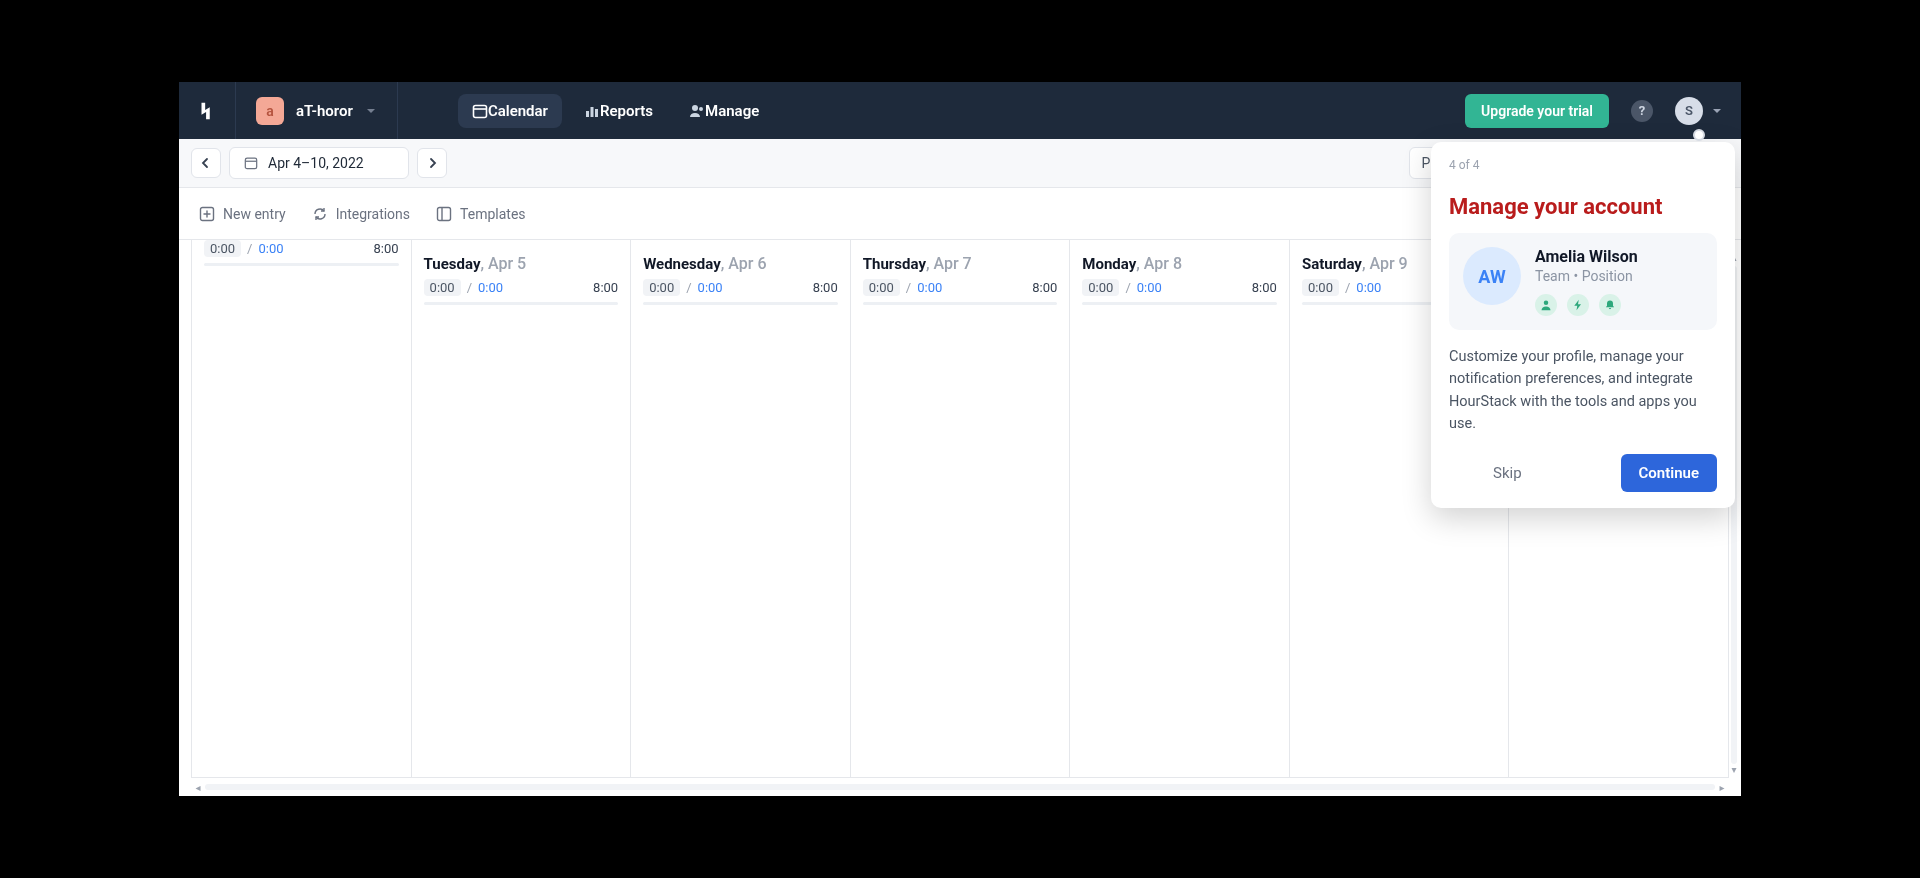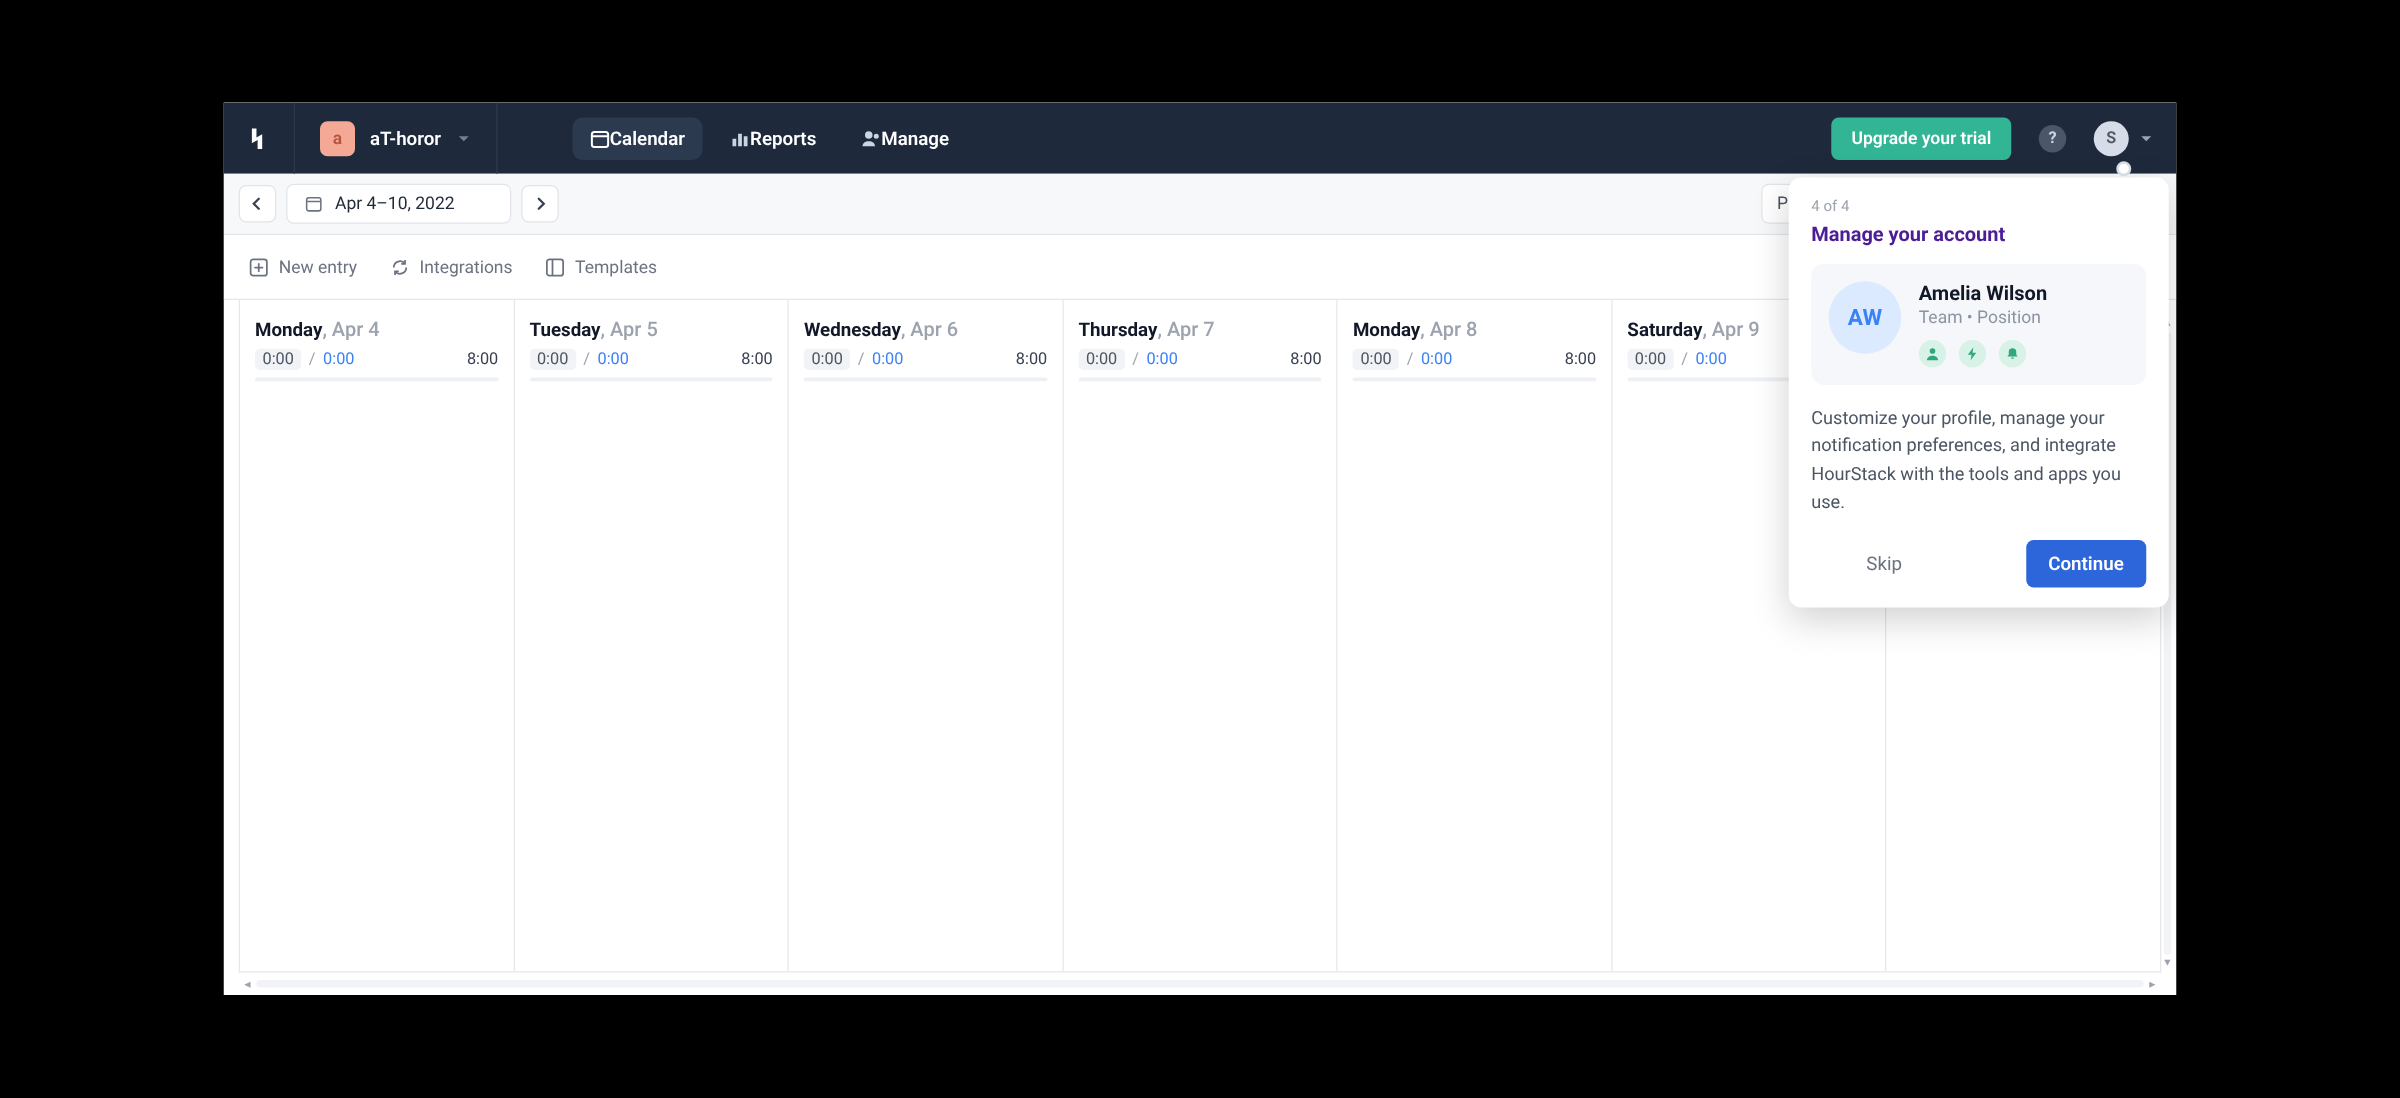--- a/index.html
+++ b/index.html
@@ -64,22 +64,22 @@
   .hscroll { position:absolute; left:12px; right:12px; bottom:4px; height:10px; display:flex; align-items:center;}
   .hscroll .arrow { width:14px; color:#9ca3af; font-size:10px; text-align:center;}
   .hscroll .rail { flex:1; height:6px; background:#f1f3f6; border-radius:3px;}
   .vscroll { position:absolute; right:2px; top:170px; bottom:18px; width:10px; display:flex; flex-direction:column; align-items:center;}
   .vscroll .rail { flex:1; width:6px; background:#f1f3f6; border-radius:3px;}
   .vscroll .arrow { height:14px; color:#9ca3af; font-size:10px;}
 
   
   .pop-anchor { position:absolute; top:47px; right:36px; width:12px; height:12px; background:#fff; border:2px solid #d7dbe3; border-radius:6px; z-index:40;}
   .popover { position:absolute; top:60px; right:6px; width:304px; background:#fff; border-radius:10px; box-shadow:0 10px 30px rgba(0,0,0,.18); padding:16px 18px 16px; z-index:30;}
-  .popover .step { font-size:12px; color:#9ca3af; margin-bottom:6px;}
-  .popover h3 { font-size:16px; font-weight:700; margin-bottom:14px; color:#4c1d95;}
+  .popover .step { font-size:12px; color:#9ca3af; margin-bottom:22px;}
+  .popover h3 { font-size:22px; font-weight:700; margin-bottom:14px; color:#b91c1c;}
   .prof-card { background:#f5f7fa; border-radius:10px; padding:14px; display:flex; gap:14px; align-items:flex-start;}
   .prof-av { width:58px; height:58px; border-radius:29px; background:#dbeafe; color:#3b82f6; font-weight:700; display:flex; align-items:center; justify-content:center; font-size:18px;}
   .prof-name { font-weight:700; font-size:16px; color:#111827;}
   .prof-meta { color:#8b94a3; font-size:14px; margin-top:2px;}
   .prof-icons { display:flex; gap:10px; margin-top:10px;}
   .ic { width:22px; height:22px; border-radius:11px; background:#d9f2e8; display:flex; align-items:center; justify-content:center;}
   .ic svg { width:12px; height:12px; fill:#2ea87c;}
   .pop-desc { font-size:14.5px; line-height:1.55; color:#4b5563; margin:16px 0 18px;}
   .pop-actions { display:flex; align-items:center;margin-left:44px;}
   .skip { color:#6b7280; font-size:15px; cursor:pointer;}
@@ -214,21 +214,20 @@
     <div class="drop" style="margin-left:8px">
       <span>Projects</span>
       <svg width="10" height="10" viewBox="0 0 12 12">
             <path fill="#6b7280" d="M2 4l4 4 4-4z"></path>
           </svg>
     </div>
   </div>
 
   <div class="cal" id="cal">
         <div class="col">
-          <div class="col-head"><span class="dayname">Monday</span><span class="daydate">, Apr 4</span></div>
           <div class="hours">
             <span class="h-badge">0:00</span>
             <span class="h-sep">/</span>
             <span class="h-blue">0:00</span>
             <span class="h-cap">8:00</span>
           </div>
           <div class="track"></div>
         </div>
         <div class="col">
           <div class="col-head"><span class="dayname">Tuesday</span><span class="daydate">, Apr 5</span></div>

